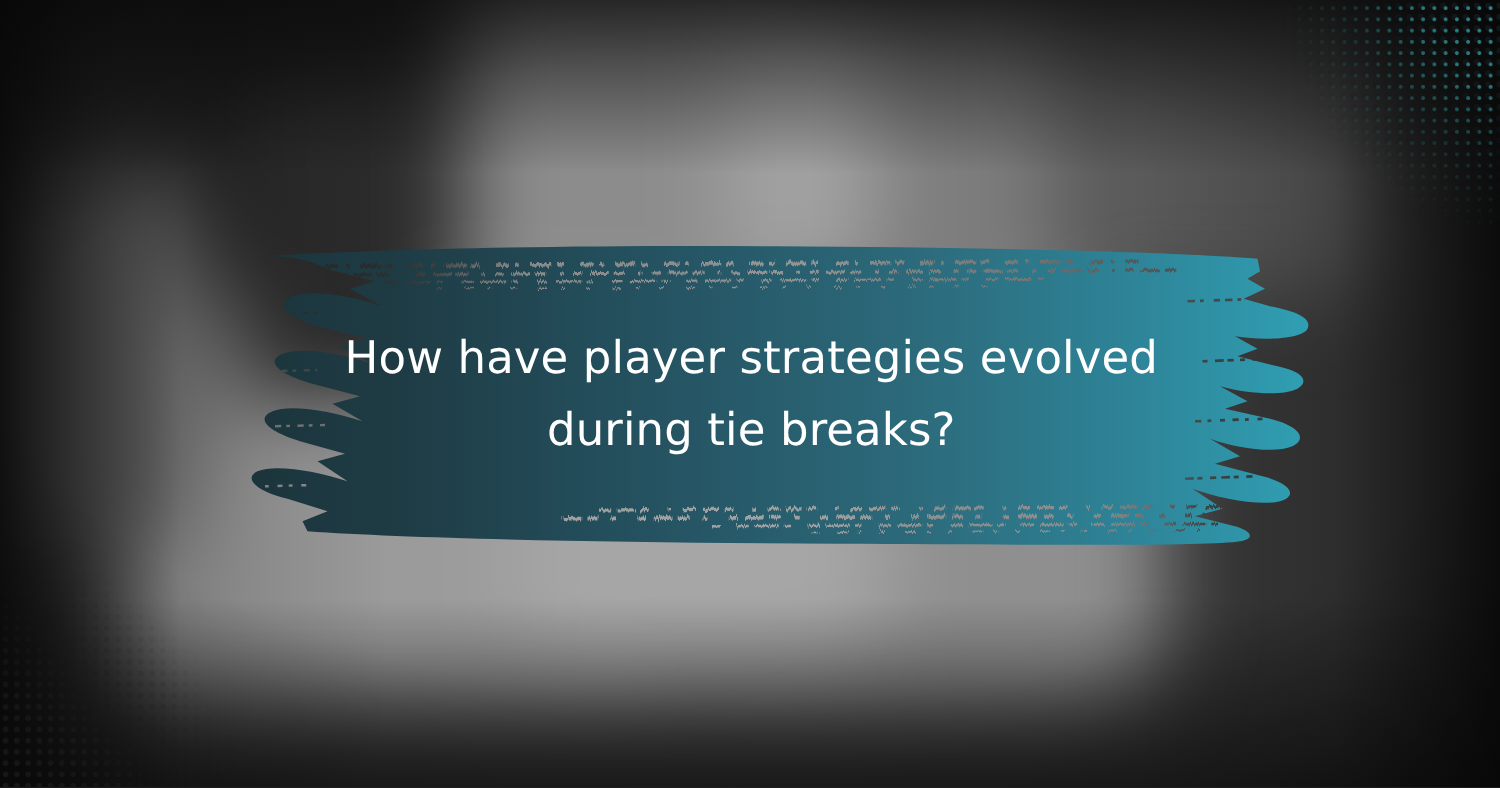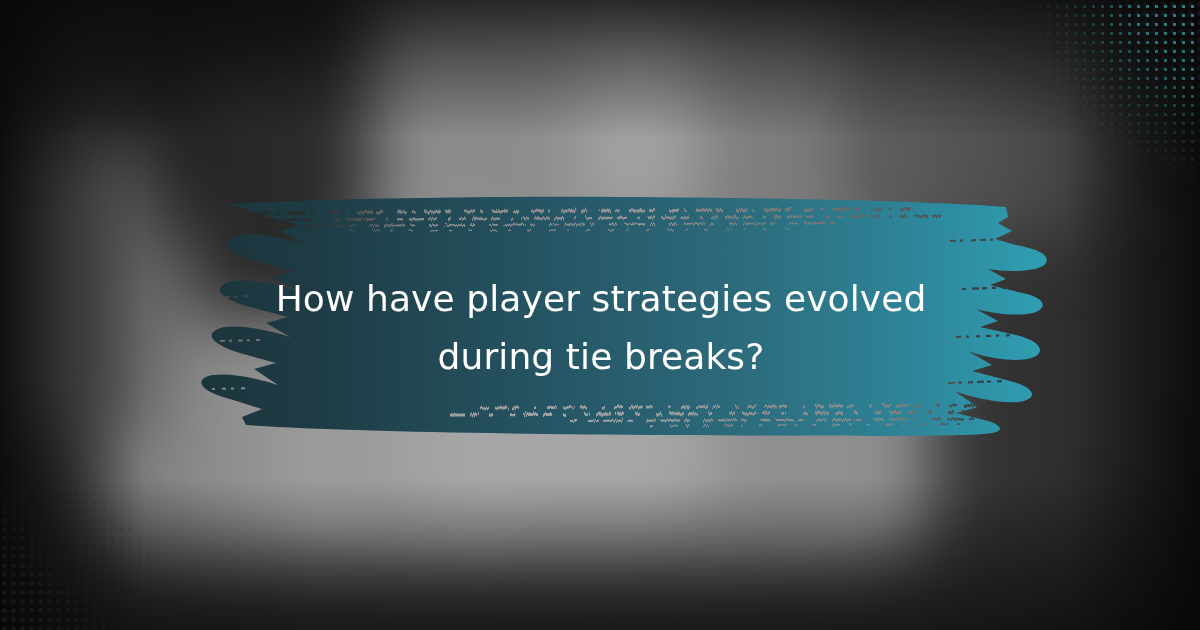--- a/index.html
+++ b/index.html
@@ -91,21 +91,21 @@
     top: 193px;
     width: 902px;
     height: 246px;
   }
   .stroke-svg { position: absolute; inset: 0; width: 100%; height: 100%; display: block; }
 
   
   .headline {
     position: absolute;
     left: 150px;
-    top: 205px;
+    top: 193px;
     width: 902px;
     height: 246px;
     display: flex;
     align-items: center;
     justify-content: center;
     box-sizing: border-box;
     padding: 0 70px;
   }
   .headline-text {
     font-size: 36px;

